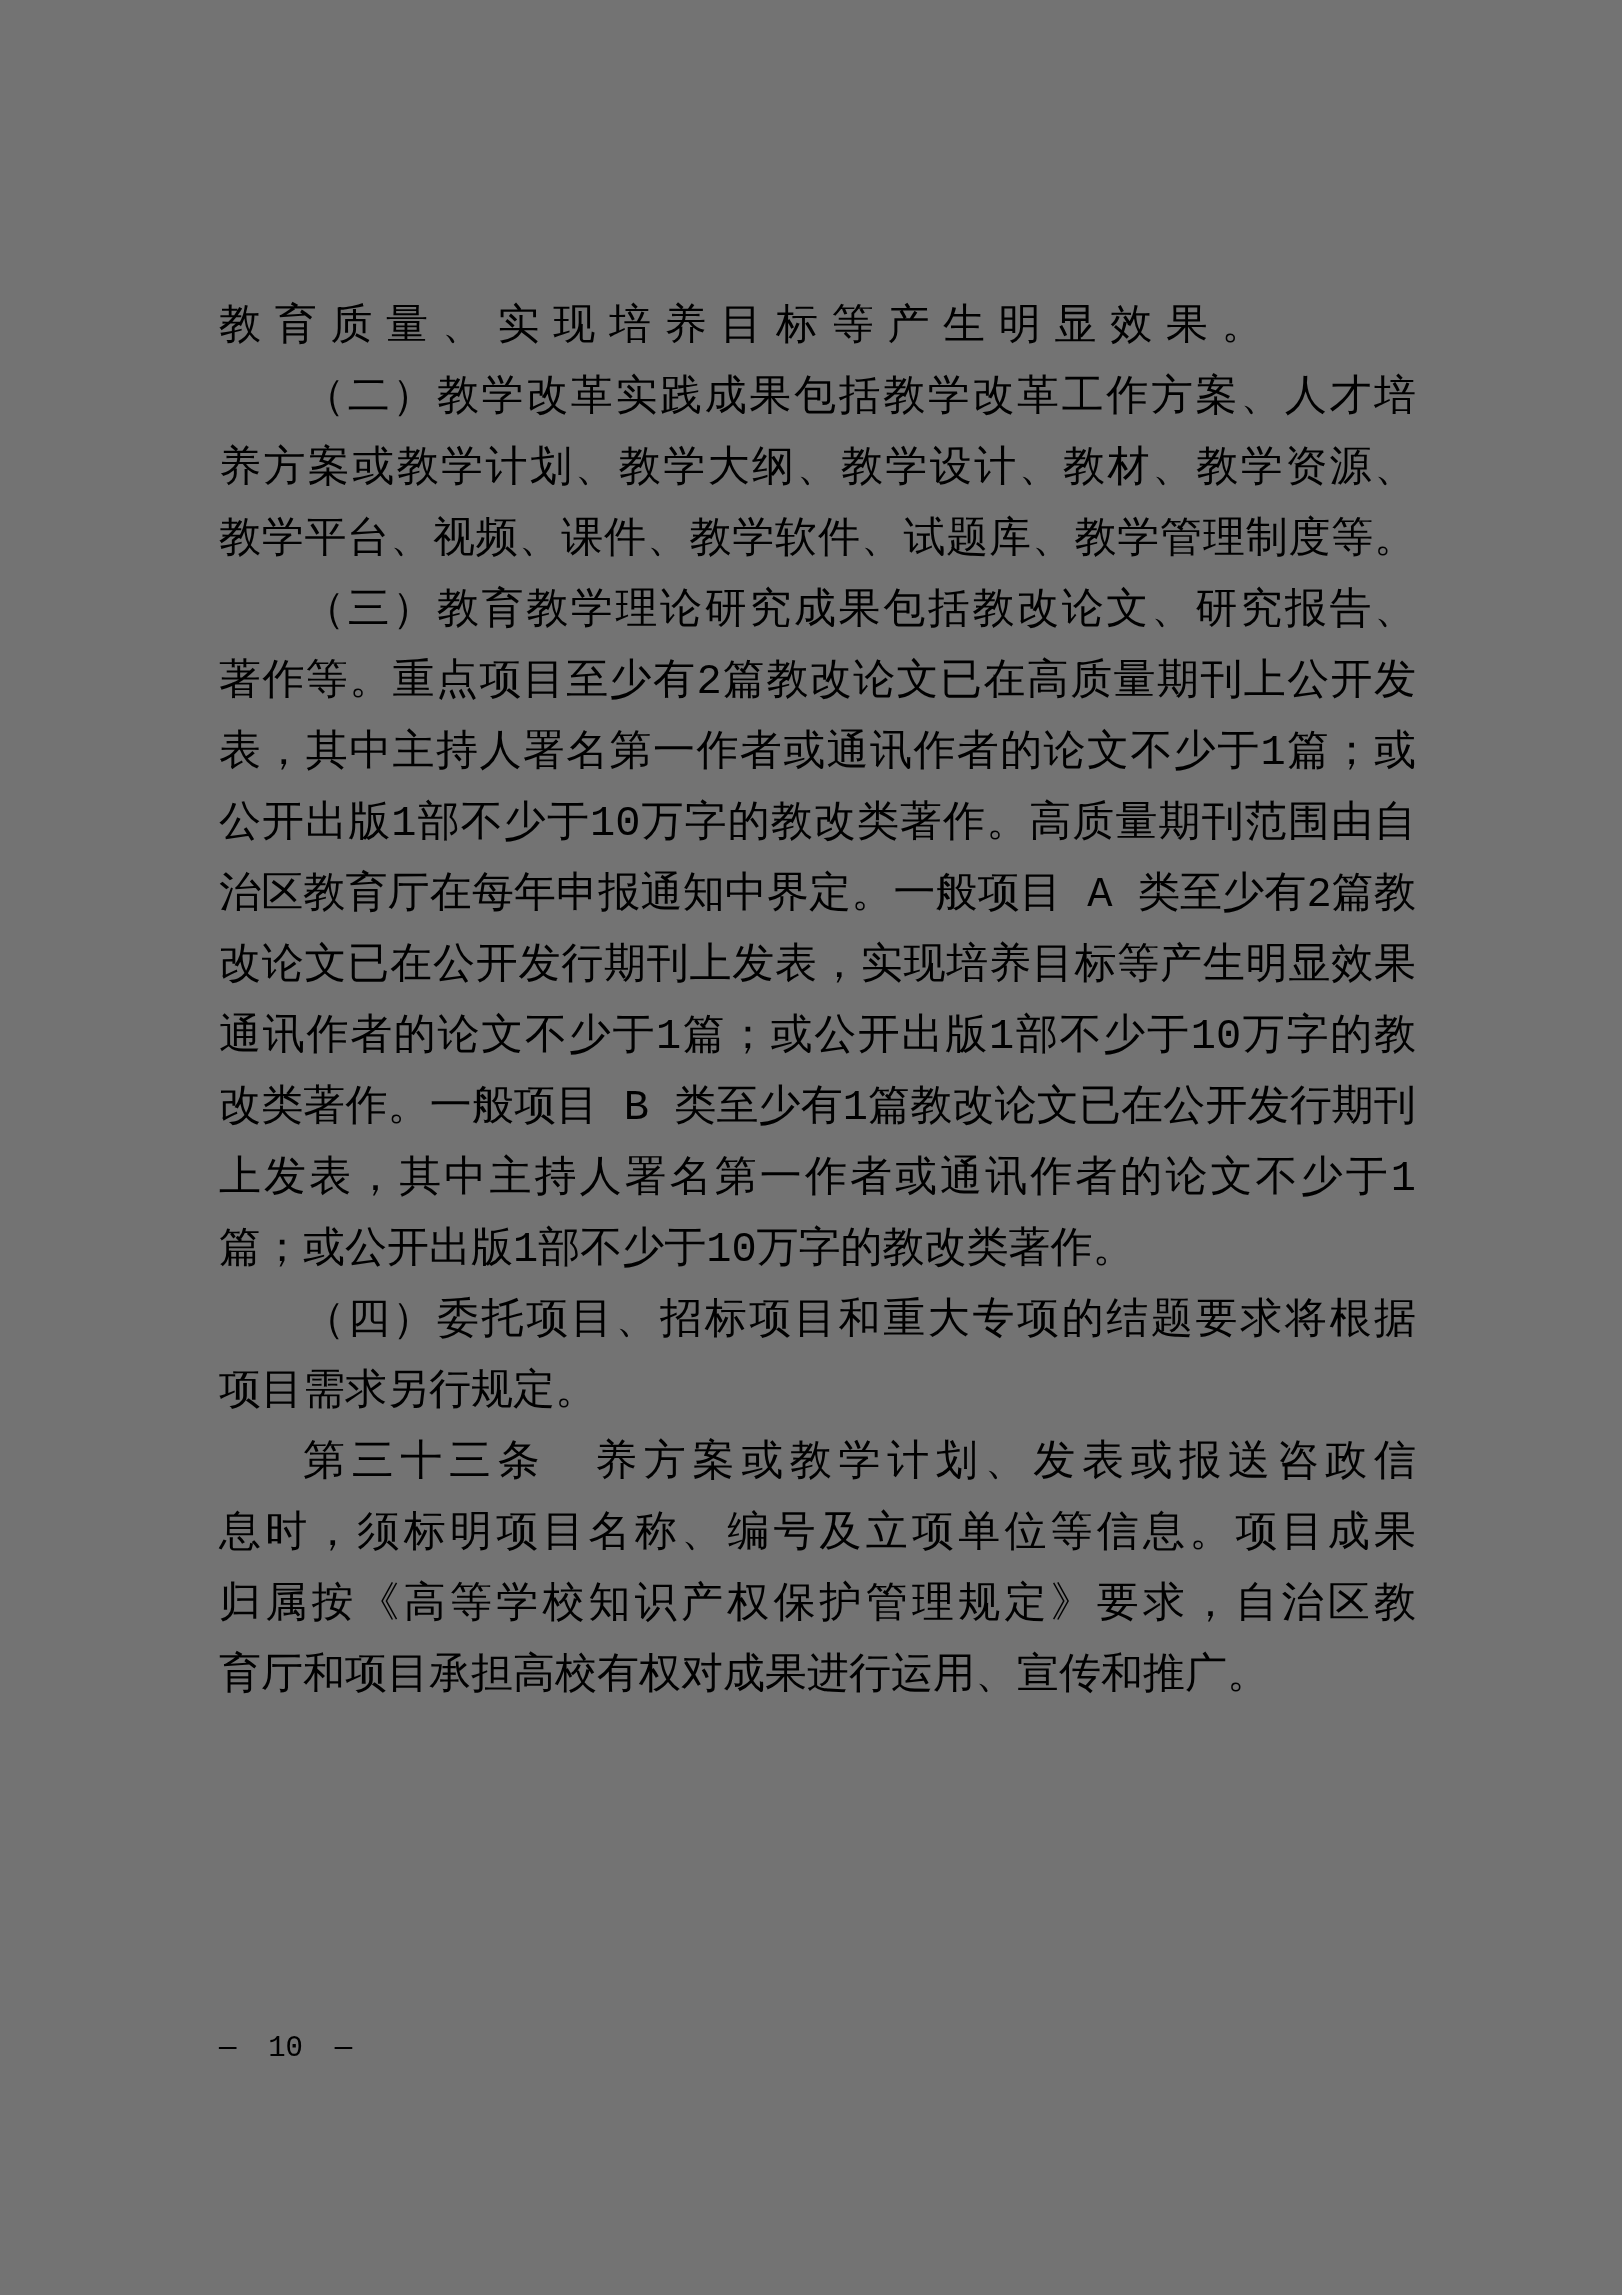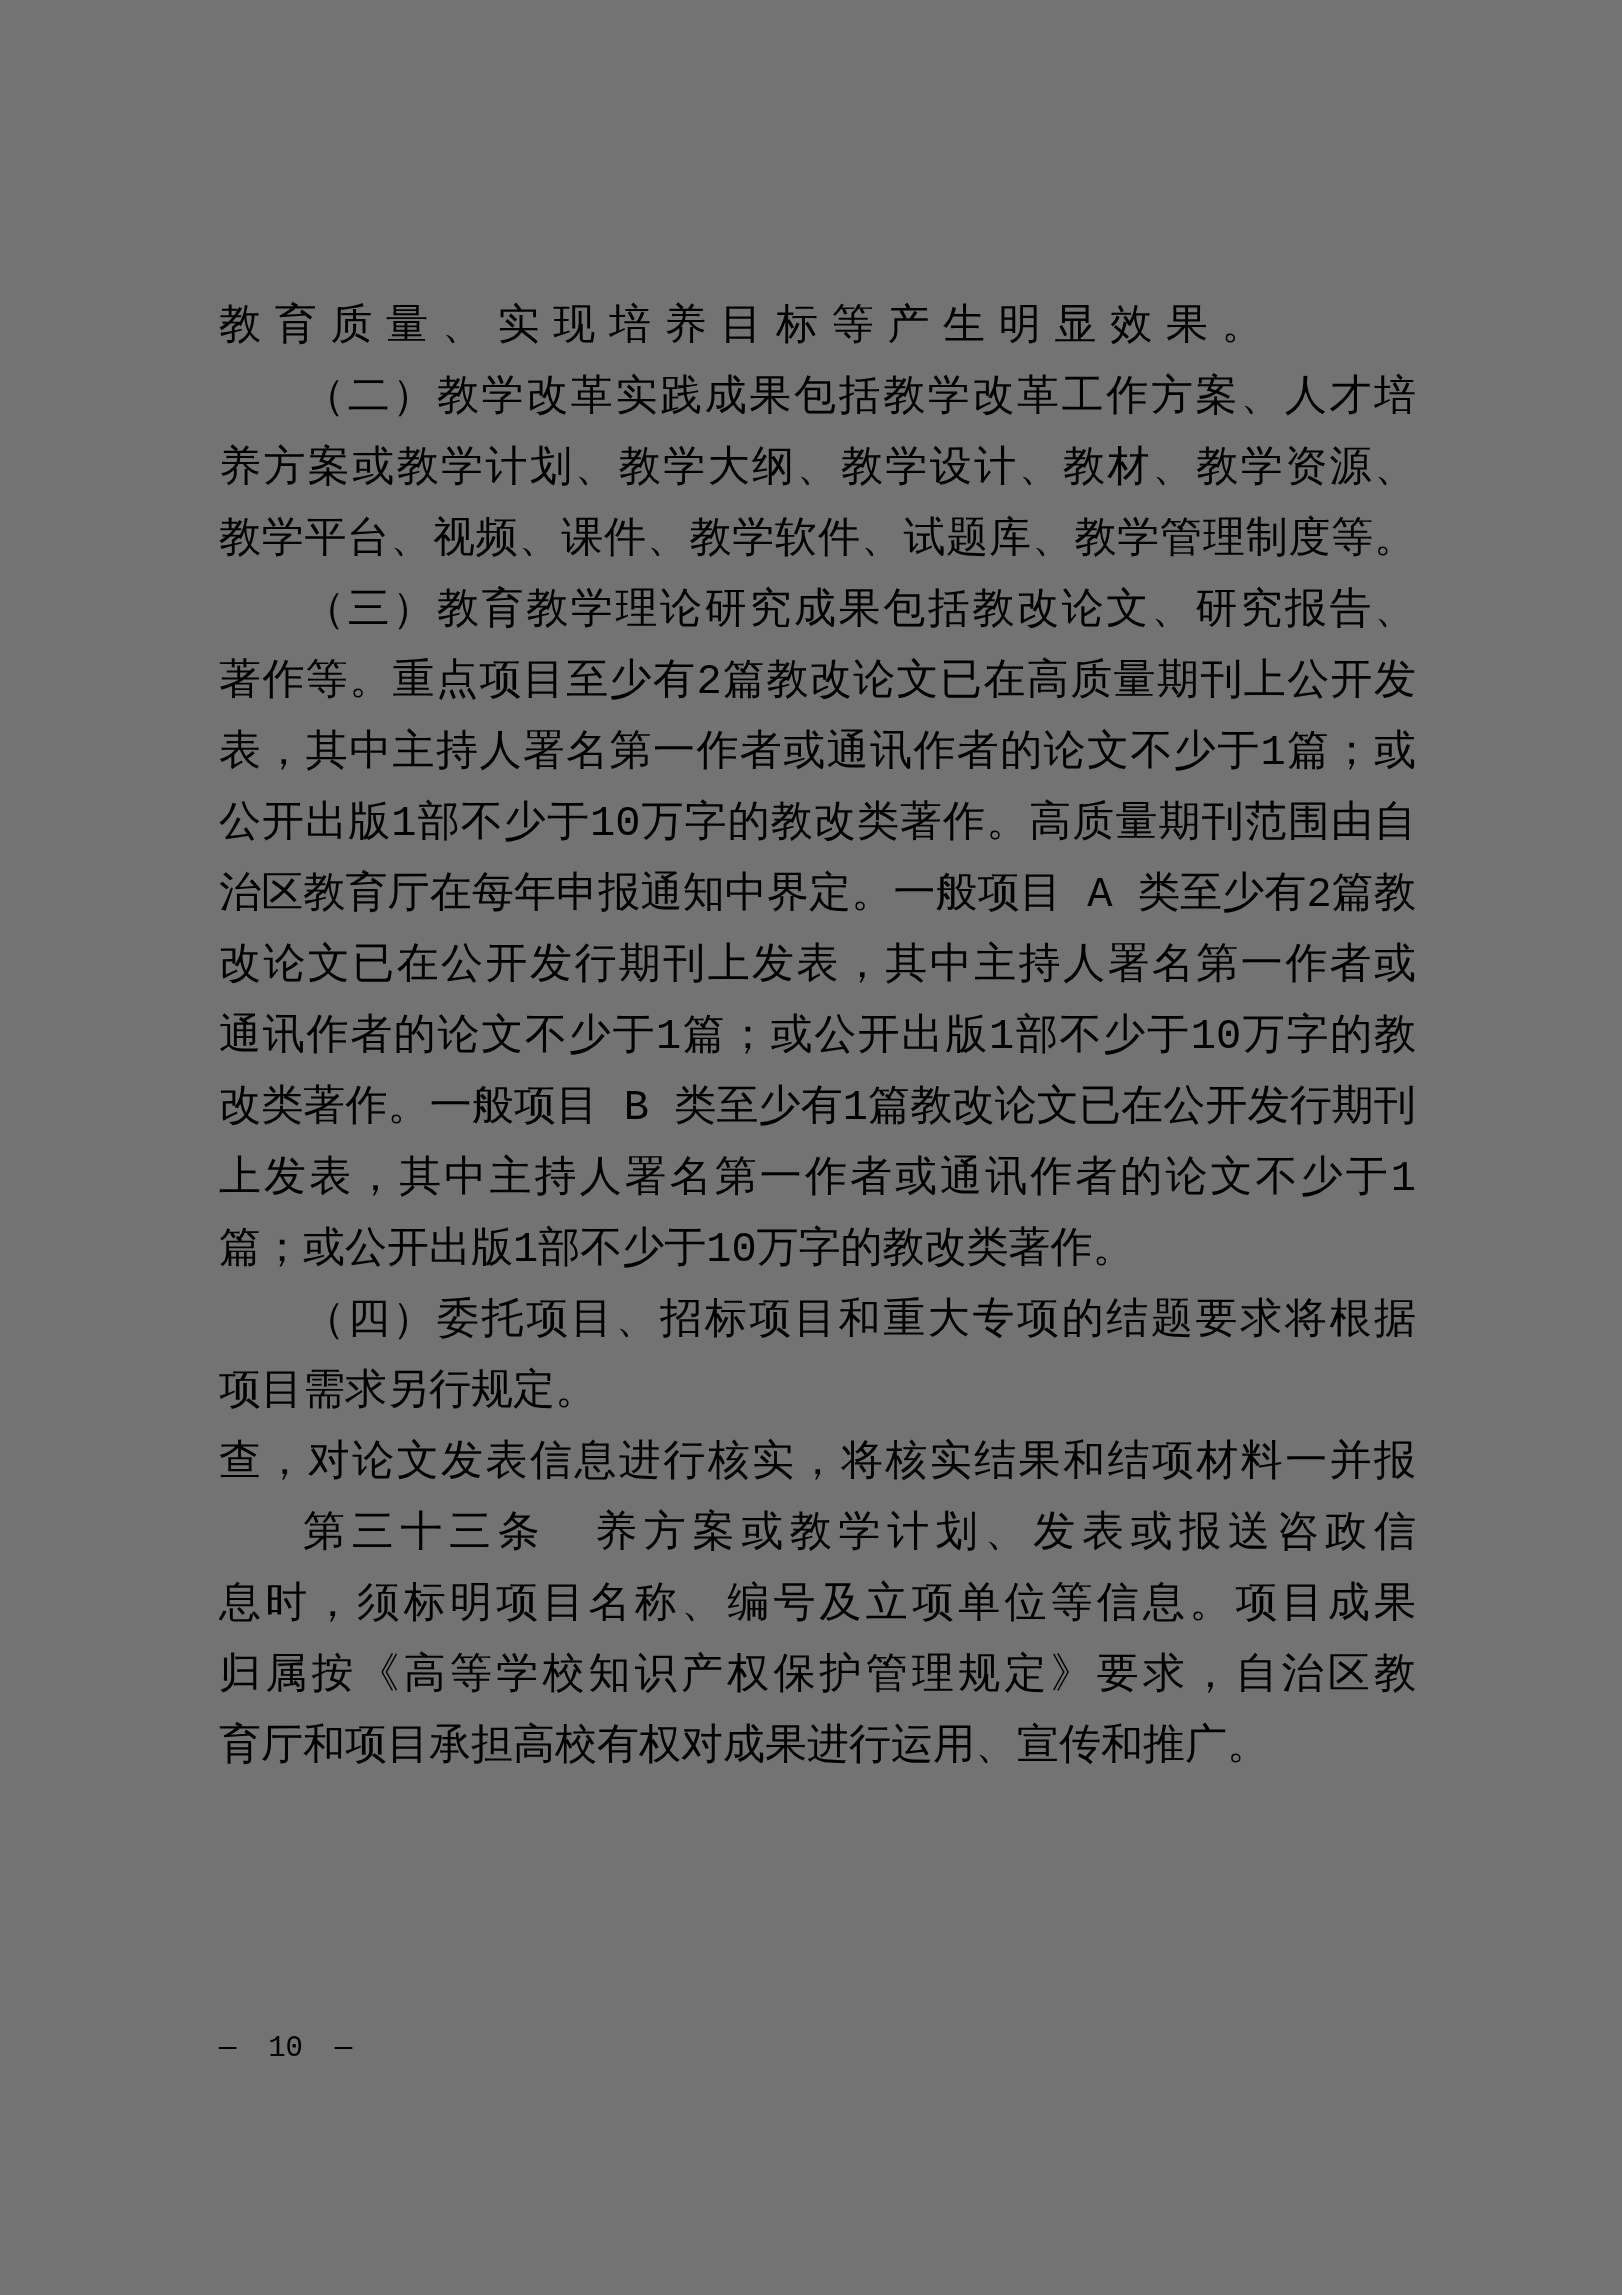--- a/index.html
+++ b/index.html
@@ -52,28 +52,27 @@
   <div class="text-block">
     <div class="line loose">教育质量、实现培养目标等产生明显效果。</div>
     <div class="line ind fill">（二）教学改革实践成果包括教学改革工作方案、人才培</div>
     <div class="line fill">养方案或教学计划、教学大纲、教学设计、教材、教学资源、</div>
     <div class="line fill">教学平台、视频、课件、教学软件、试题库、教学管理制度等。</div>
     <div class="line ind fill">（三）教育教学理论研究成果包括教改论文、研究报告、</div>
     <div class="line fill">著作等。重点项目至少有2篇教改论文已在高质量期刊上公开发</div>
     <div class="line fill">表，其中主持人署名第一作者或通讯作者的论文不少于1篇；或</div>
     <div class="line fill">公开出版1部不少于10万字的教改类著作。高质量期刊范围由自</div>
     <div class="line fill">治区教育厅在每年申报通知中界定。一般项目 A 类至少有2篇教</div>
-    <div class="line fill">改论文已在公开发行期刊上发表，其中主持人署名第一作者或</div>
+    <div class="line fill">改论文已在公开发行期刊上发表，实现培养目标等产生明显效果</div>
     <div class="line fill">通讯作者的论文不少于1篇；或公开出版1部不少于10万字的教</div>
     <div class="line fill">改类著作。一般项目 B 类至少有1篇教改论文已在公开发行期刊</div>
     <div class="line fill">上发表，其中主持人署名第一作者或通讯作者的论文不少于1</div>
     <div class="line">篇；或公开出版1部不少于10万字的教改类著作。</div>
     <div class="line ind fill">（四）委托项目、招标项目和重大专项的结题要求将根据</div>
     <div class="line">项目需求另行规定。</div>
-    <div class="line fill">查，对论文发表信息进行核实，将核实结果和结项材料一并报</div>
     <div class="line ind fill">第三十三条　养方案或教学计划、发表或报送咨政信</div>
     <div class="line fill">息时，须标明项目名称、编号及立项单位等信息。项目成果</div>
     <div class="line fill">归属按《高等学校知识产权保护管理规定》要求，自治区教</div>
     <div class="line">育厅和项目承担高校有权对成果进行运用、宣传和推广。</div>
   </div>
 
   <div class="footer">— 10 —</div>
 
 </div>
 

